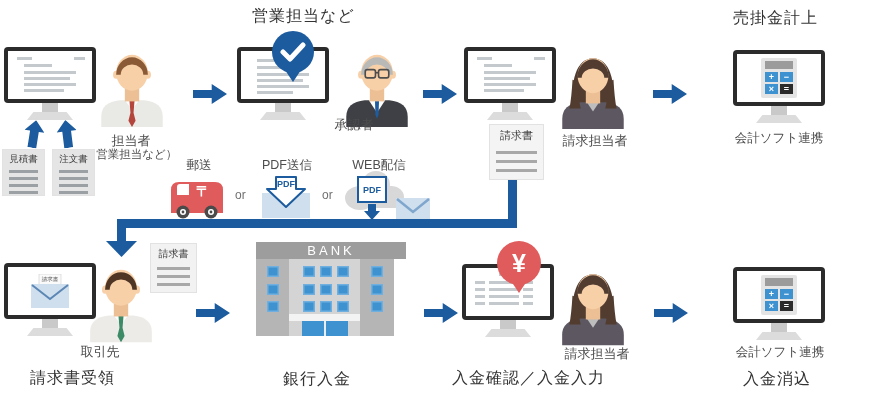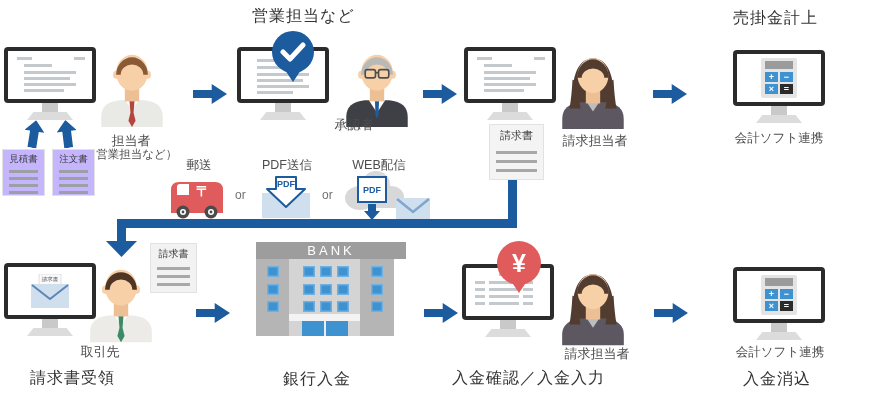--- a/index.html
+++ b/index.html
@@ -10,21 +10,21 @@
   .plabel{font-size:13px;color:#4d4d4d;text-align:center;white-space:nowrap;}
   .sublabel{font-size:11.5px;color:#4d4d4d;text-align:center;white-space:nowrap;}
   .orlabel{font-size:12px;color:#707070;}
   
   .mframe{width:92px;height:56px;background:#2b2b2b;border-radius:4px;padding:4px;box-sizing:border-box;}
   .mscreen{width:100%;height:100%;background:#fff;position:relative;}
   .mneck{width:16px;height:9px;background:#c9c9c9;margin:0 auto;}
   .mbase{width:46px;height:8px;background:#dcdcdc;margin:0 auto;clip-path:polygon(14% 0,86% 0,100% 100%,0 100%);}
   .sline{position:absolute;display:block;height:3px;background:#c3c9cd;}
   
-  .paper{position:absolute;background:#c4b5fd;border:1px solid #e2e2e2;box-sizing:border-box;}
+  .paper{position:absolute;background:#e5e5e5;border:1px solid #e2e2e2;box-sizing:border-box;}
   .paper-label{text-align:center;color:#3f3f3f;margin-top:3px;white-space:nowrap;}
   .pline{position:absolute;display:block;height:2.5px;background:#9aa0a4;left:6px;right:6px;}
   
   .arr-r{width:34px;height:20px;background:#1b5b9e;clip-path:polygon(0 30%,55% 30%,55% 0,100% 50%,55% 100%,55% 70%,0 70%);}
   .arr-u{width:20px;height:28px;background:#1b5b9e;clip-path:polygon(50% 0,100% 40%,72% 40%,72% 100%,28% 100%,28% 40%,0 40%);}
   .conn{background:#1b5b9e;}
   .conn-head{width:31px;height:16px;background:#1b5b9e;clip-path:polygon(0 0,100% 0,50% 100%);}
   
   .badge{border-radius:50%;display:flex;align-items:center;justify-content:center;z-index:6;}
   .badge-blue{background:#1b5b9e;}

